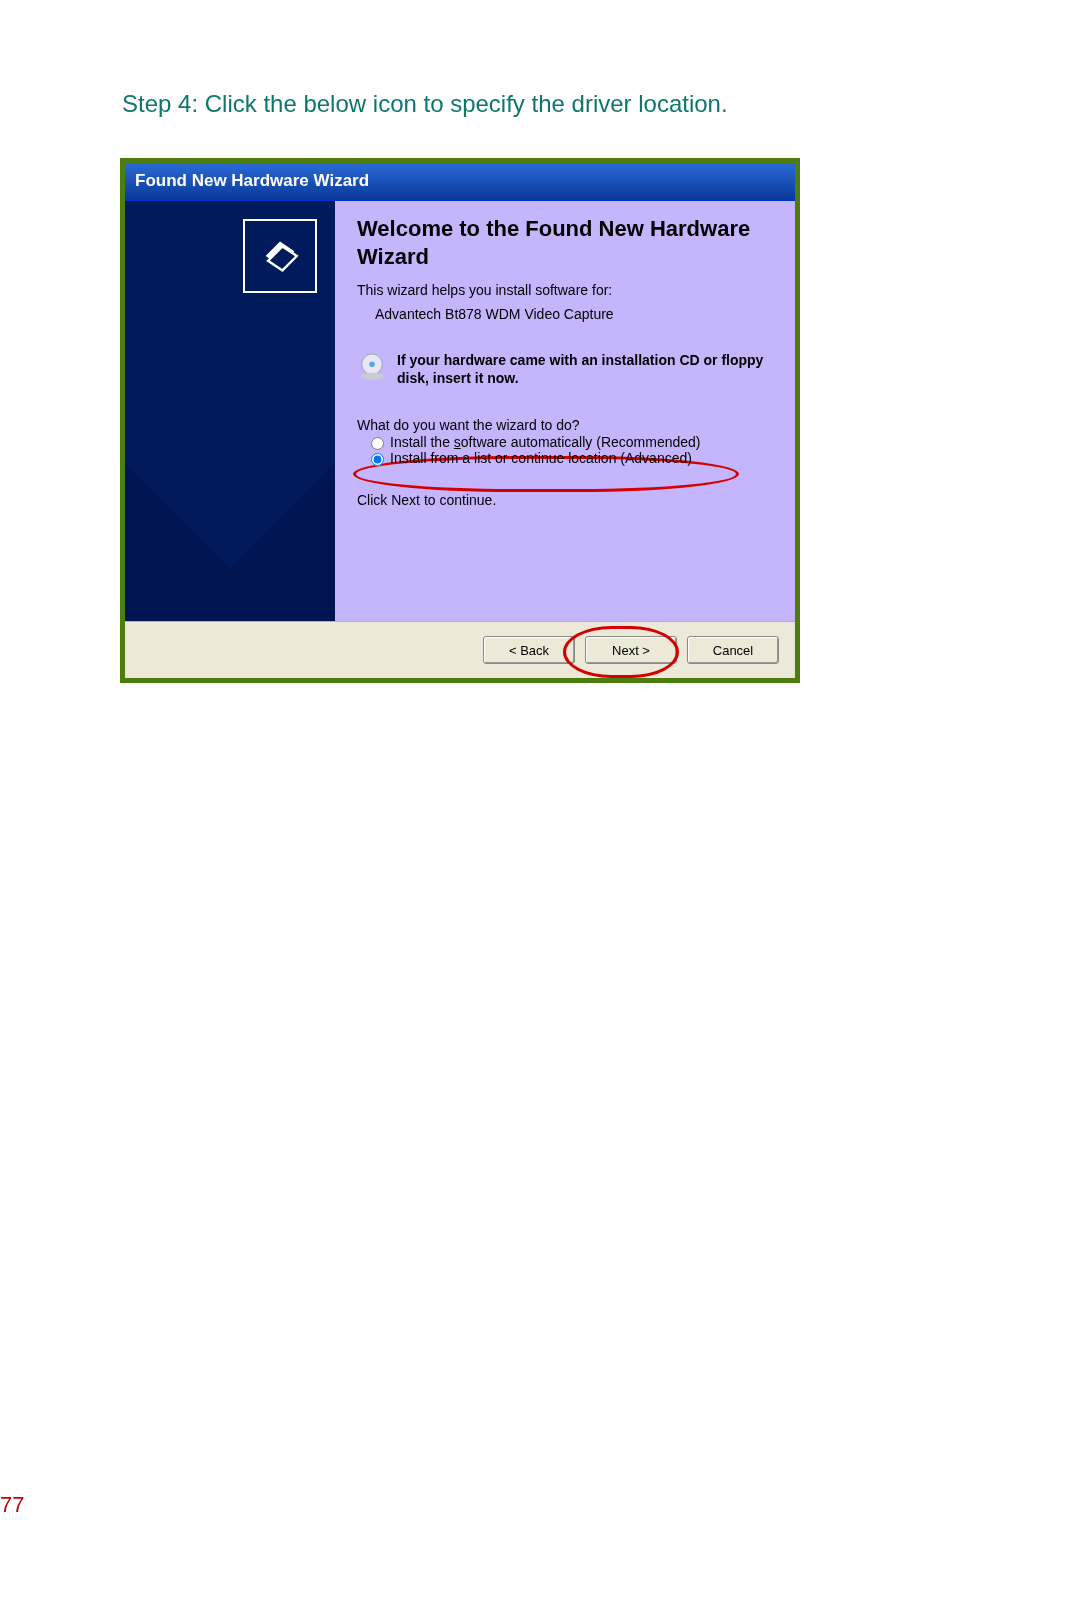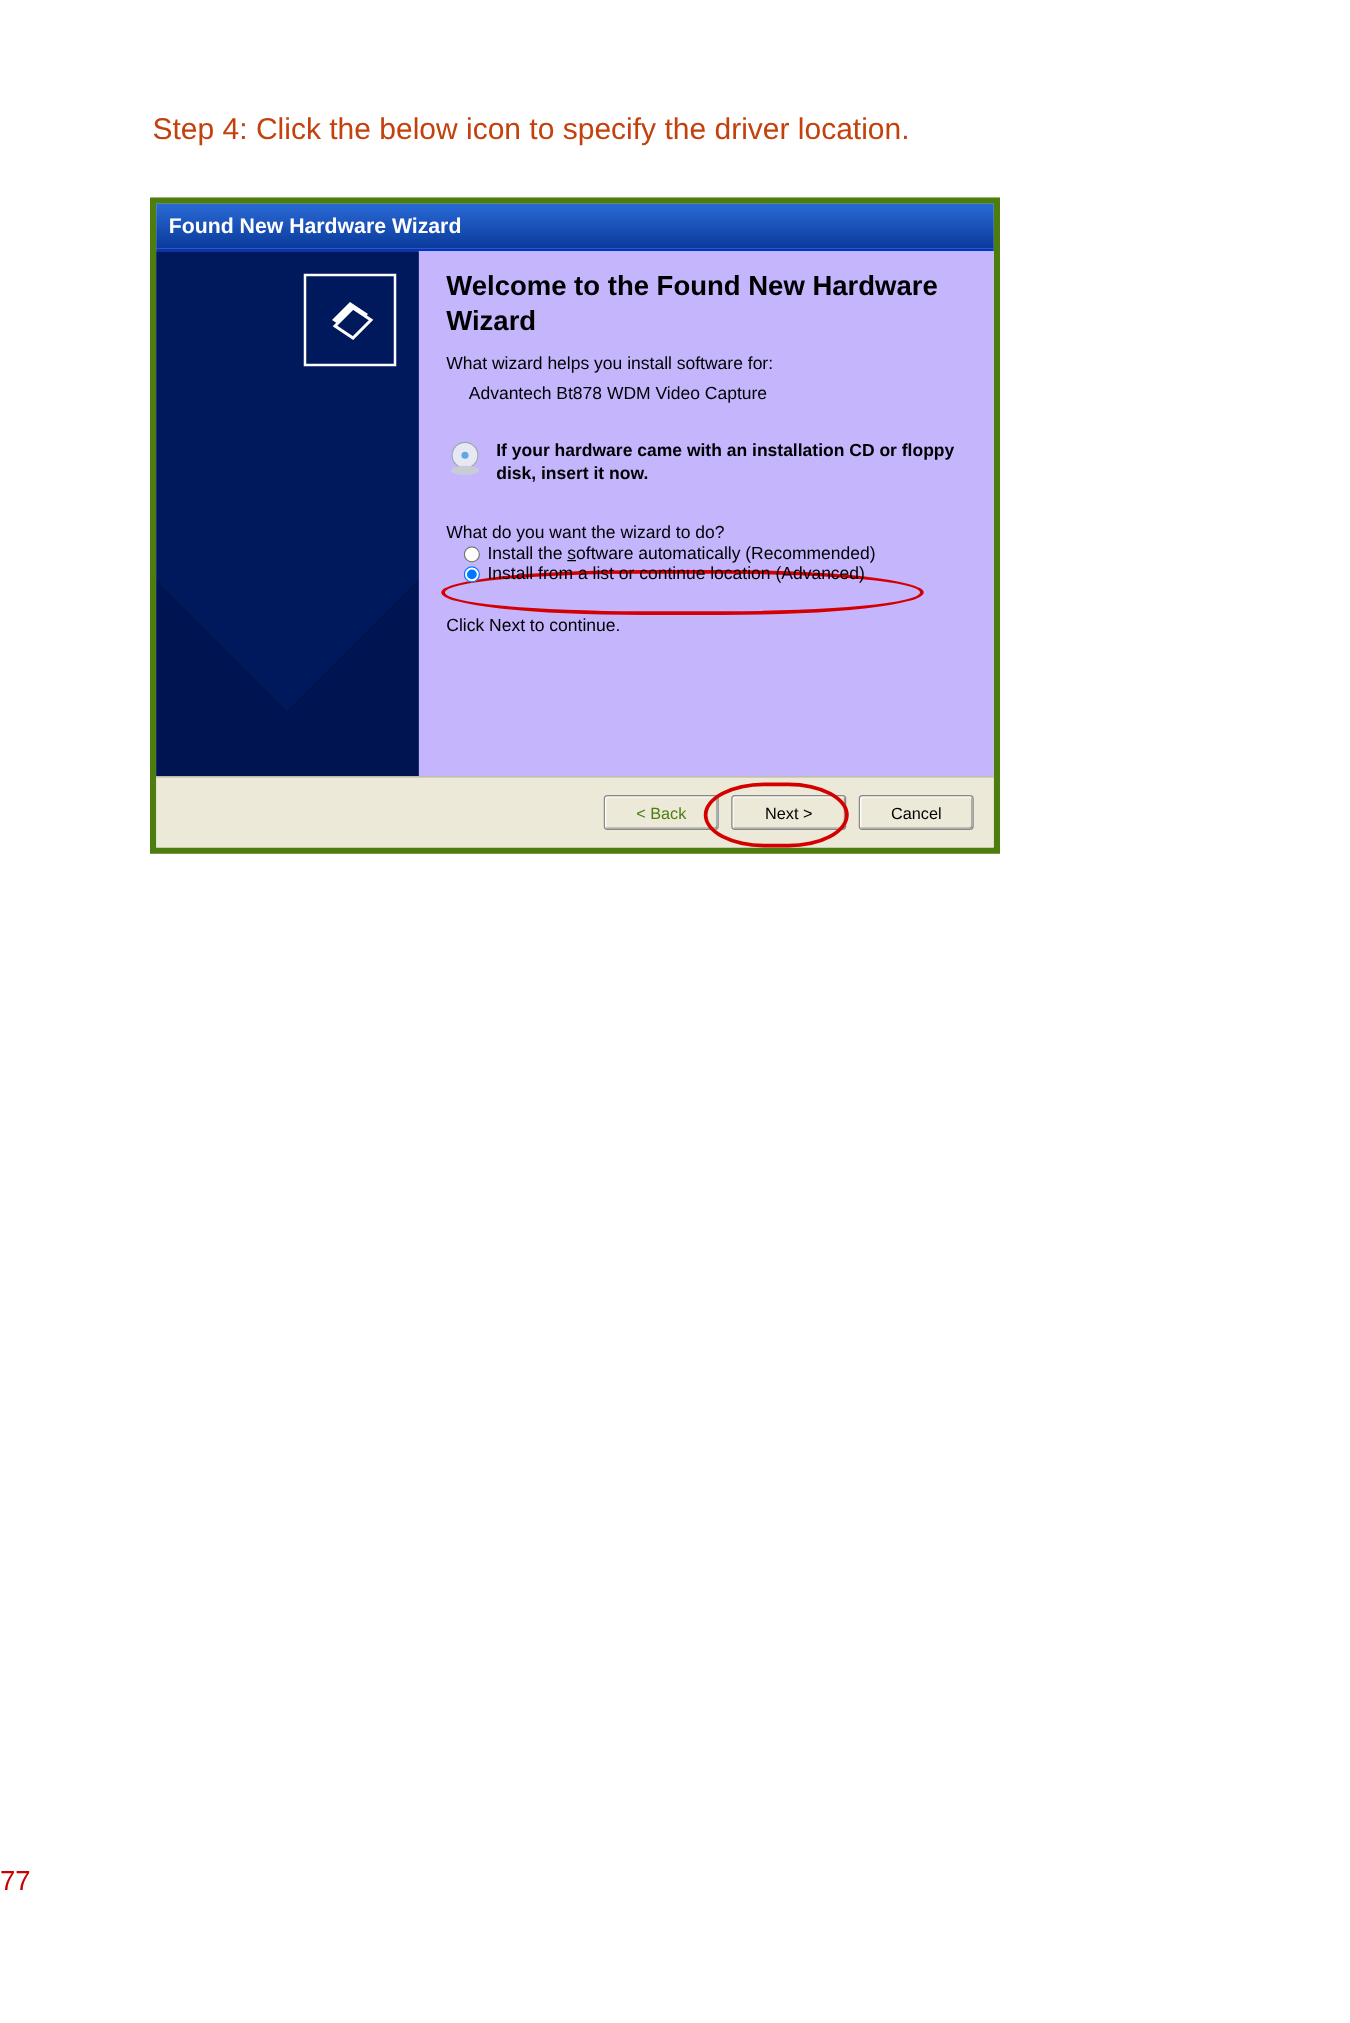--- a/index.html
+++ b/index.html
@@ -1,17 +1,17 @@
 <!DOCTYPE html>
 <html><head>
 <meta charset="utf-8">
 <style>
   html,body{margin:0;padding:0;background:#fff;font-family:Arial,Helvetica,sans-serif;}
   .page{width:1080px;height:1618px;position:relative;box-sizing:border-box;padding:90px 110px 0 120px;}
-  .step-text{font-size:24px;color:#c2410c;margin:0 0 40px 2px;}
+  .step-text{font-size:24px;color:#0f766e;margin:0 0 40px 2px;}
   .page-number{position:absolute;bottom:100px;left:0;right:0;text-align:left;color:#c00;font-size:22px;}
   
   .wizard{width:670px;border:5px solid #4d7c0f;background:#ece9d8;font-family:Tahoma,Arial,sans-serif;}
   .titlebar{background:linear-gradient(#2a6ad6,#0a3a9a);height:36px;display:flex;align-items:center;padding:0 10px;border-bottom:2px solid #0033cc;}
   .titlebar-text{color:#fff;font-weight:bold;font-size:17px;}
   .body-row{display:flex;background:#c4b5fd;}
   .side-panel{width:210px;height:420px;background:#001a5c;position:relative;overflow:hidden;}
   .side-panel .bg-shape{position:absolute;inset:0;background:
     linear-gradient(45deg,#00114a 25%,transparent 25%),
     linear-gradient(-45deg,#00114a 25%,transparent 25%),
@@ -28,21 +28,21 @@
   .options{margin:0 0 26px 14px;position:relative;}
   .opt{display:flex;align-items:flex-end;margin:0 0;position:relative;}
   .opt input{margin:0 6px 0 0;}
   .opt label{font-size:14px;}
   .software-u{text-decoration:underline;}
   .annotation{position:absolute;left:-18px;top:22px;width:380px;height:30px;border:3px solid #d40000;border-radius:50%/60%;pointer-events:none;}
   .continue{margin:2px 0 6px 0;}
   
   .footer{background:#ece9d8;border-top:1px solid #b6b0a0;padding:14px 16px;display:flex;justify-content:flex-end;gap:10px;position:relative;}
   .btn{width:92px;height:28px;font-size:13px;font-family:Tahoma,Arial,sans-serif;background:#ece9d8;border:1px solid #888;border-radius:3px;box-shadow:1px 1px 0 #fff inset,-1px -1px 0 #999 inset;cursor:pointer;}
-  .btn[disabled]{color:#4d7c0f;cursor:default;}
+  .btn[disabled]{color:#000000;cursor:default;}
   .footer .annotation-next{position:absolute;right:116px;top:4px;width:110px;height:46px;border:3px solid #d40000;border-radius:50%/60%;pointer-events:none;}
 </style>
 </head>
 <body>
 
 <div class="page">
   <p class="step-text">Step 4: Click the below icon to specify the driver location.</p>
 
   <div class="wizard">
     <div class="titlebar">
@@ -57,21 +57,21 @@
             <g fill="#fff">
               <polygon points="8,20 20,8 32,16 20,28"></polygon>
               <polygon points="10,24 22,12 34,20 22,32" fill="#001a5c" stroke="#fff" stroke-width="2"></polygon>
             </g>
           </svg>
         </div>
       </div>
 
       <div class="content">
         <p class="welcome">Welcome to the Found New Hardware Wizard</p>
-        <p class="intro">What wizard helps you install software for:</p>
+        <p class="intro">This wizard helps you install software for:</p>
         <p class="device">Advantech Bt878 WDM Video Capture</p>
 
         <div class="cd-row">
           <span class="cd-icon">
             <svg viewBox="0 0 32 32" width="30" height="30">
               <ellipse cx="16" cy="13" rx="11" ry="11" fill="#e8e8f4" stroke="#9aa" stroke-width="1"></ellipse>
               <circle cx="16" cy="13" r="3" fill="#5aa9e6"></circle>
               <ellipse cx="16" cy="26" rx="12" ry="4" fill="#c8ccd4"></ellipse>
             </svg>
           </span>

